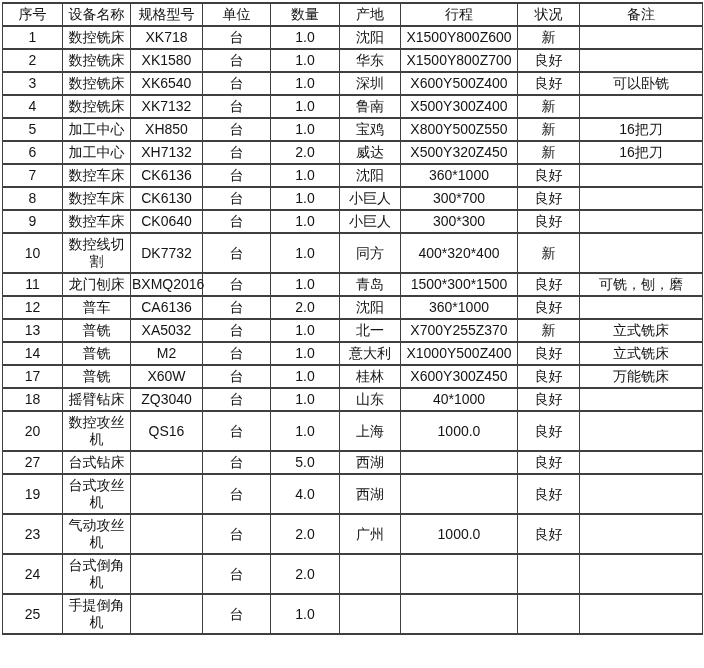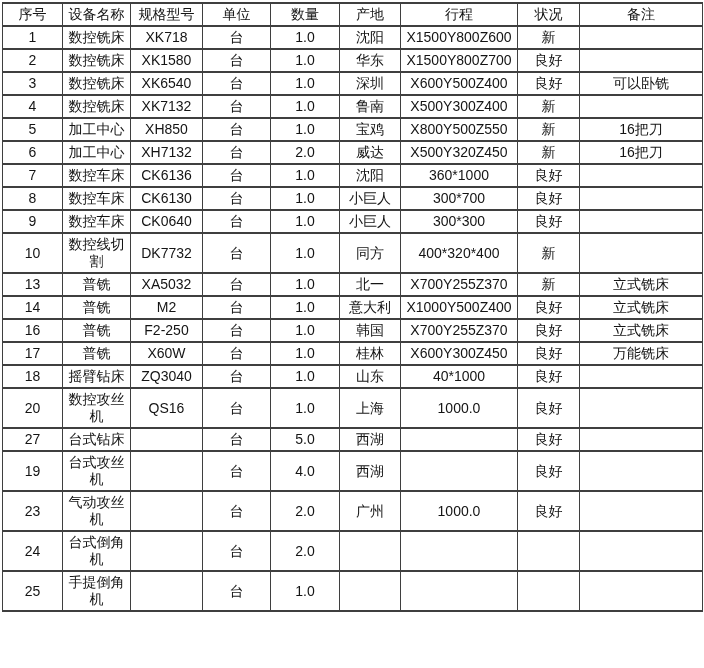--- a/index.html
+++ b/index.html
@@ -173,49 +173,60 @@
         <td>数控线切割</td>
         <td class="latin">DK7732</td>
         <td>台</td>
         <td class="latin">1.0</td>
         <td>同方</td>
         <td class="latin">400*320*400</td>
         <td>新</td>
         <td></td>
       </tr>
       <tr>
+        <td class="latin">11</td>
+        <td>龙门刨床</td>
+        <td class="latin">BXMQ2016</td>
+        <td>台</td>
+        <td class="latin">1.0</td>
+        <td>青岛</td>
+        <td class="latin">1500*300*1500</td>
+        <td>良好</td>
+        <td>可铣，刨，磨</td>
+      </tr>
+      <tr>
+        <td class="latin">12</td>
+        <td>普车</td>
+        <td class="latin">CA6136</td>
+        <td>台</td>
+        <td class="latin">2.0</td>
+        <td>沈阳</td>
+        <td class="latin">360*1000</td>
+        <td>良好</td>
+        <td></td>
+      </tr>
+      <tr>
         <td class="latin">13</td>
         <td>普铣</td>
         <td class="latin">XA5032</td>
         <td>台</td>
         <td class="latin">1.0</td>
         <td>北一</td>
         <td class="latin">X700Y255Z370</td>
         <td>新</td>
         <td>立式铣床</td>
       </tr>
       <tr>
         <td class="latin">14</td>
         <td>普铣</td>
         <td class="latin">M2</td>
         <td>台</td>
         <td class="latin">1.0</td>
         <td>意大利</td>
         <td class="latin">X1000Y500Z400</td>
-        <td>良好</td>
-        <td>立式铣床</td>
-      </tr>
-      <tr>
-        <td class="latin">16</td>
-        <td>普铣</td>
-        <td class="latin">F2-250</td>
-        <td>台</td>
-        <td class="latin">1.0</td>
-        <td>韩国</td>
-        <td class="latin">X700Y255Z370</td>
         <td>良好</td>
         <td>立式铣床</td>
       </tr>
       <tr>
         <td class="latin">17</td>
         <td>普铣</td>
         <td class="latin">X60W</td>
         <td>台</td>
         <td class="latin">1.0</td>
         <td>桂林</td>

